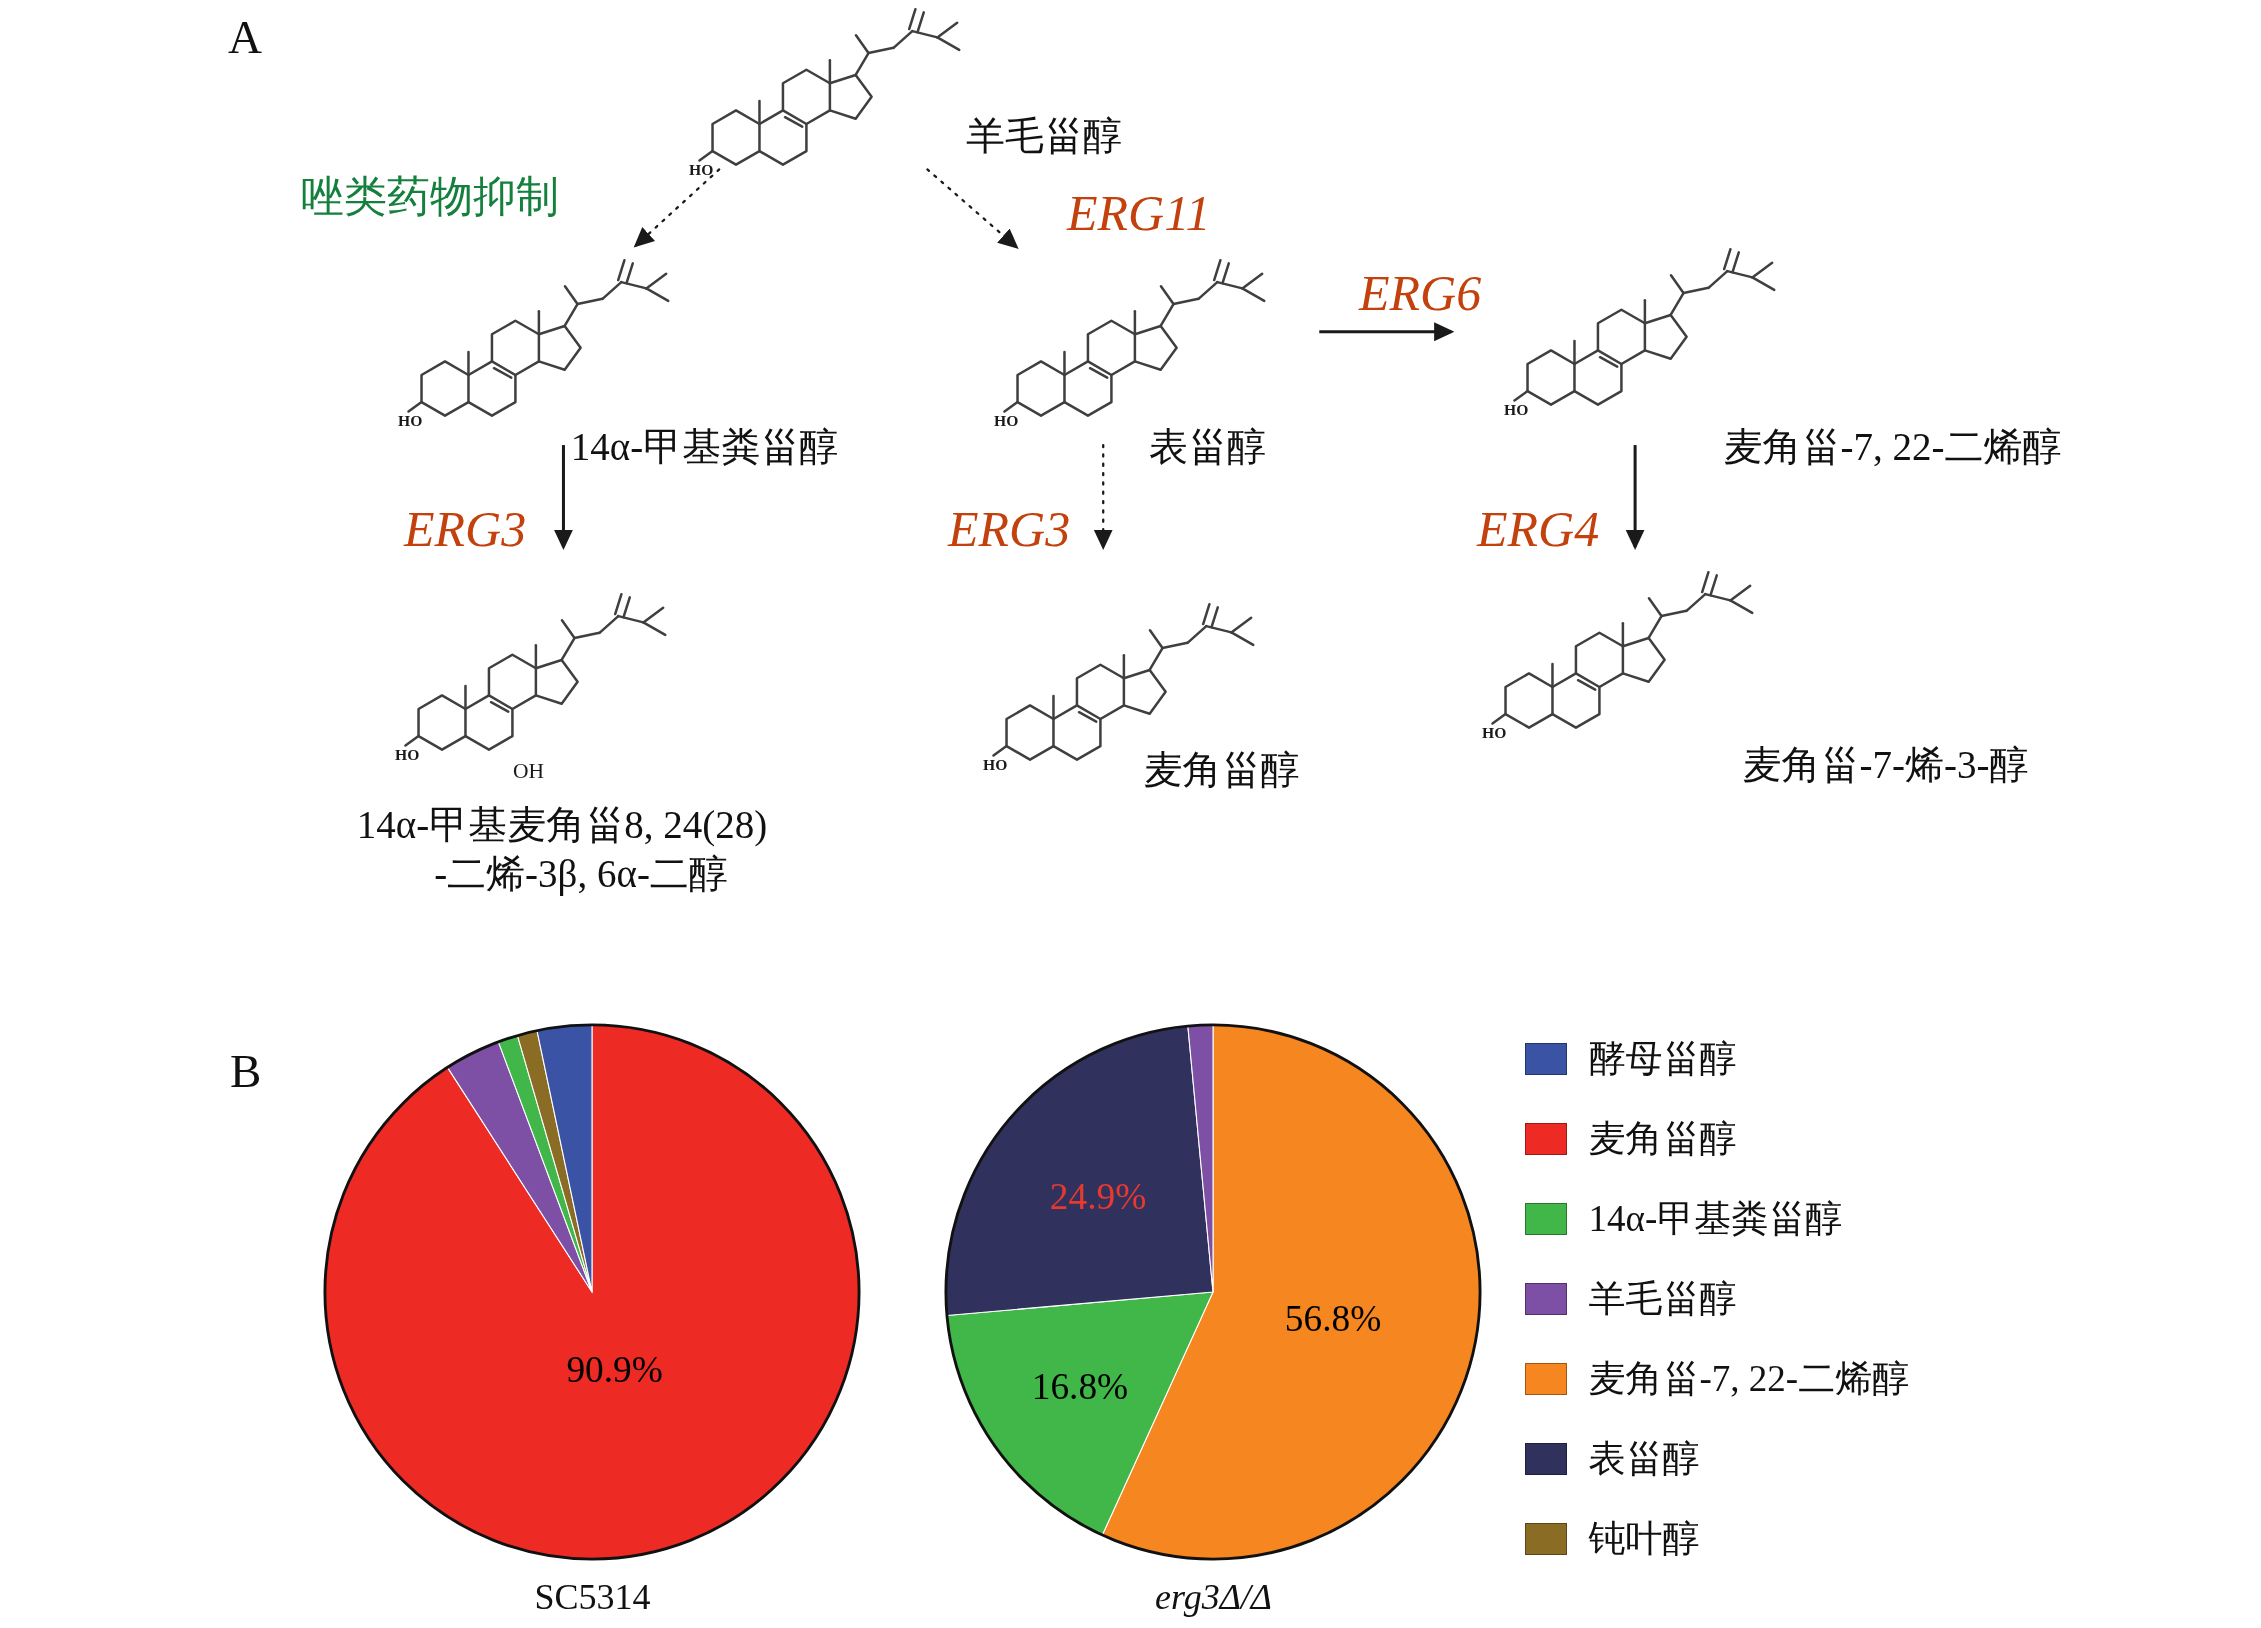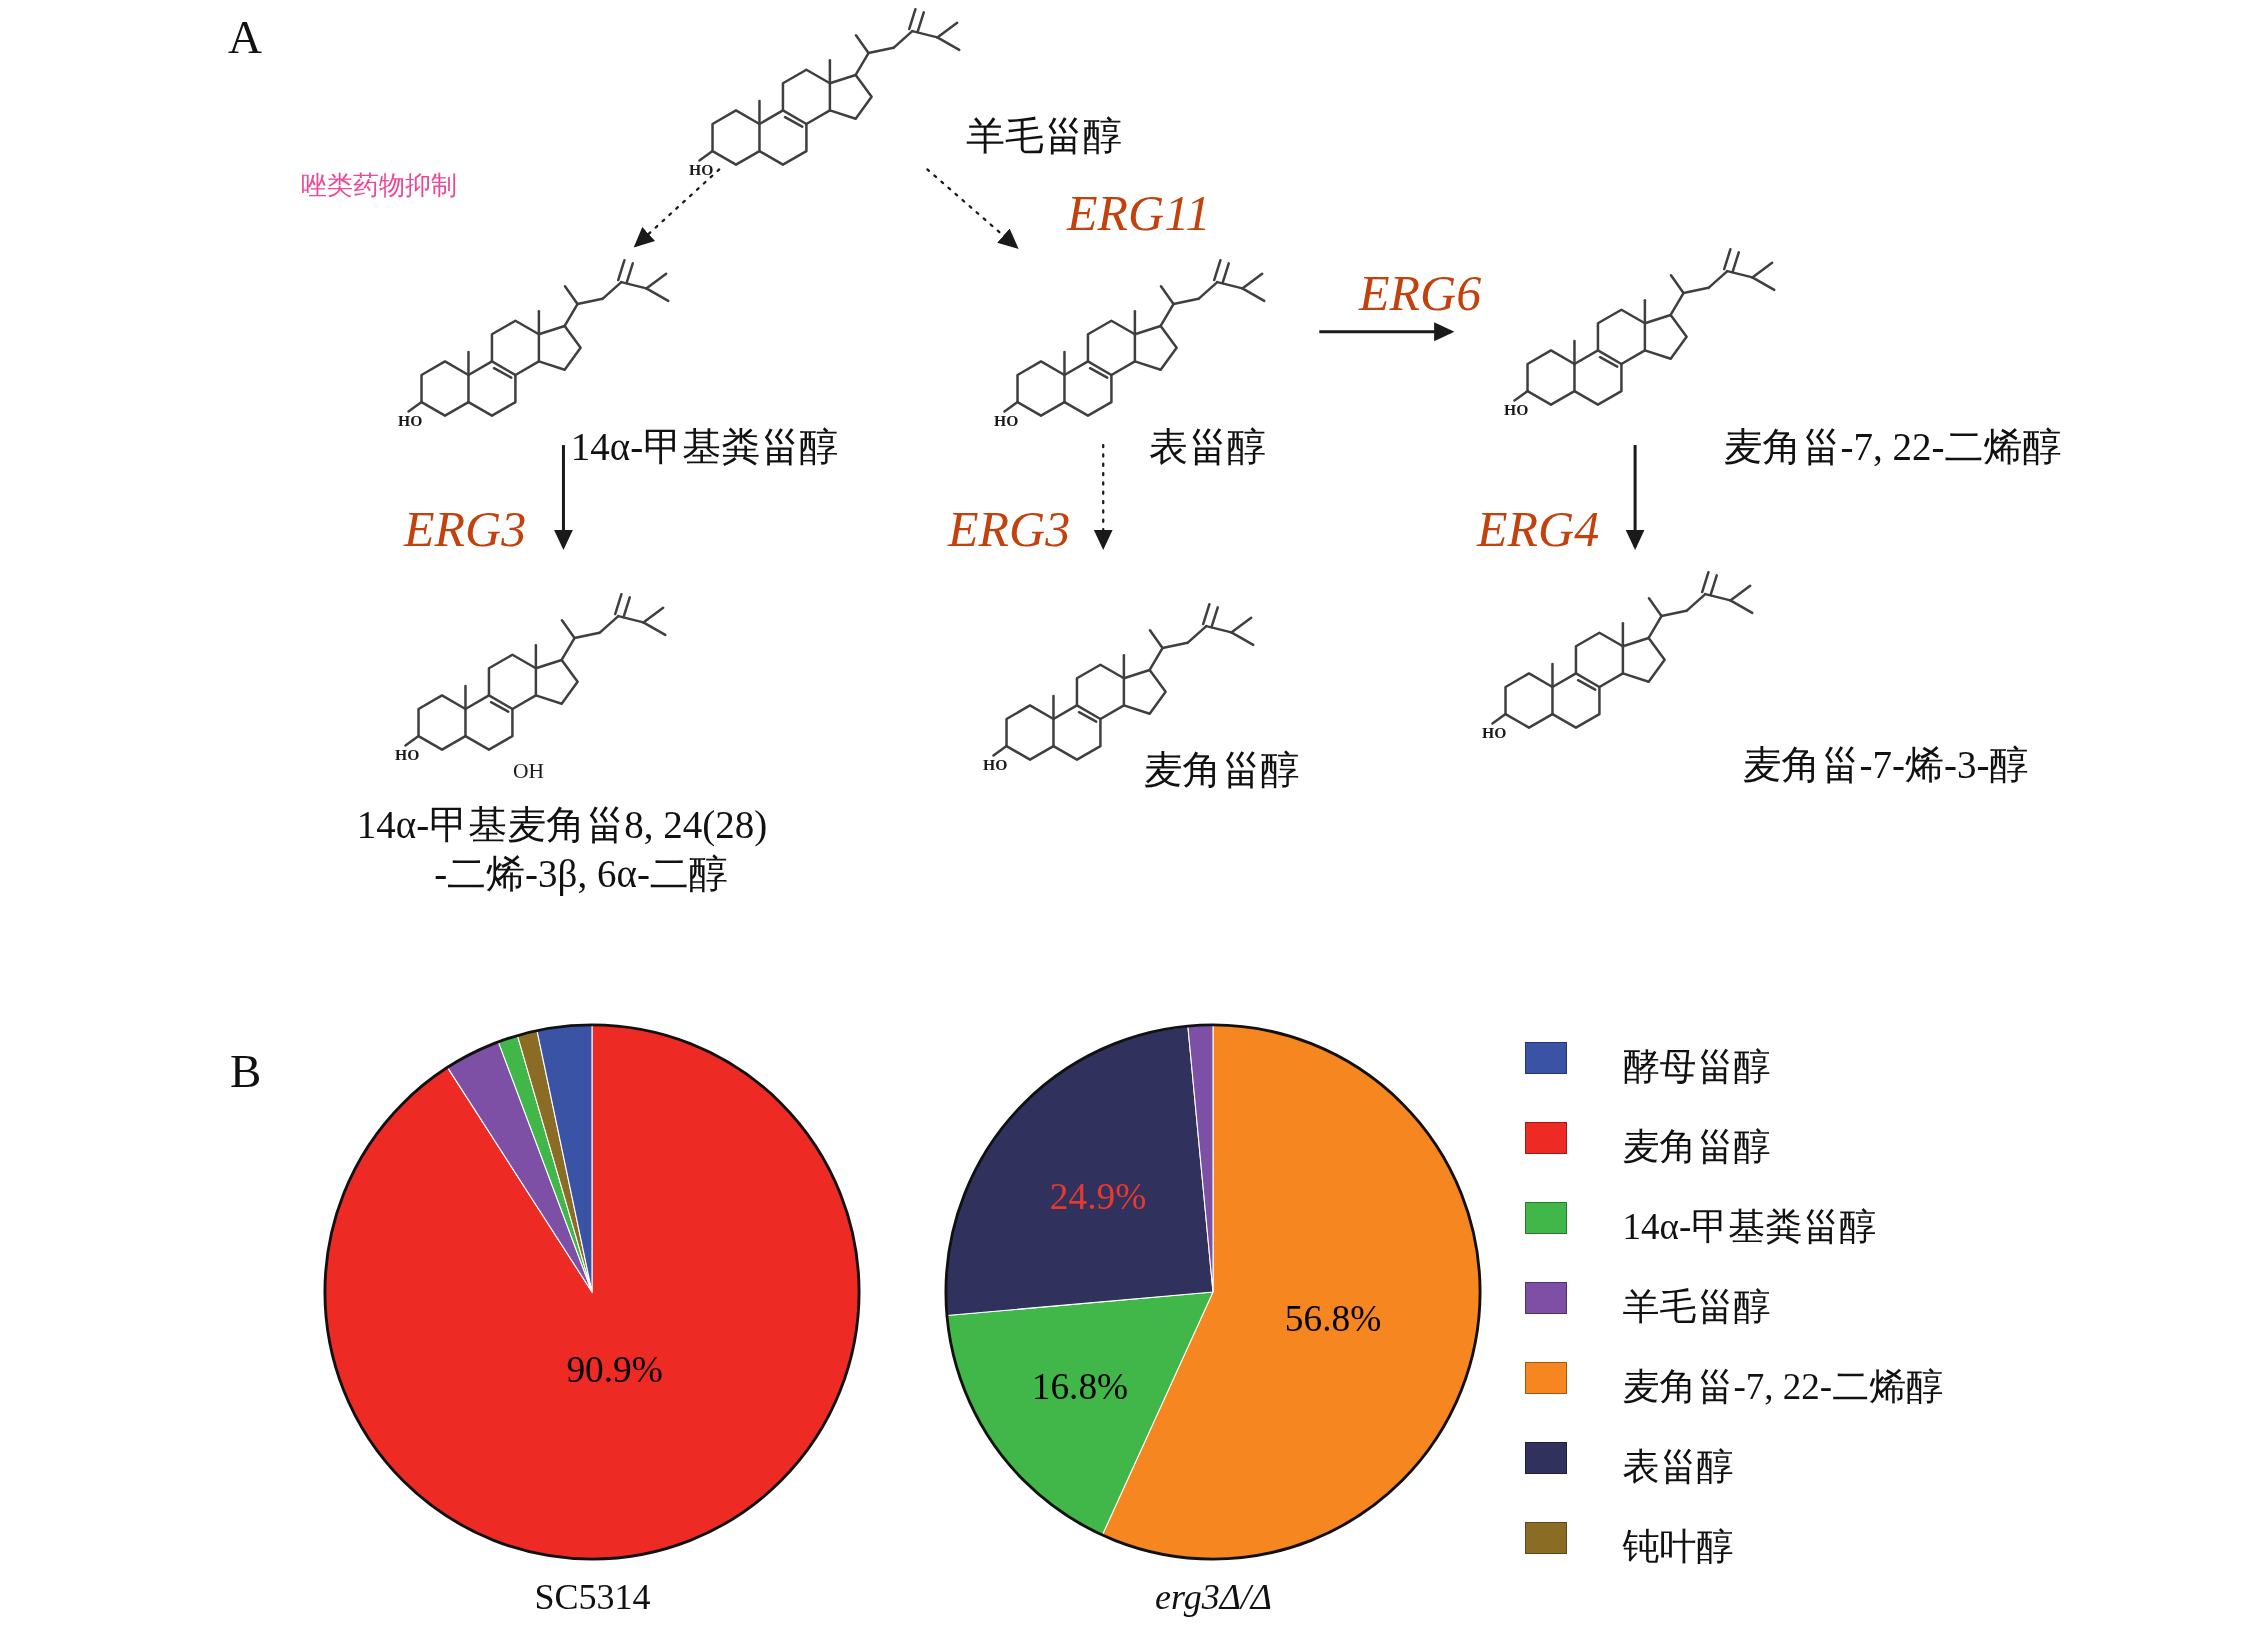--- a/index.html
+++ b/index.html
@@ -4,24 +4,24 @@
 <style>
   html,body { margin:0; padding:0; }
   body {
     width:2261px; height:1628px; background:#ffffff; position:relative; overflow:hidden;
     font-family:"Liberation Serif","DejaVu Serif",serif; color:#111;
   }
   .abs { position:absolute; }
   .panel-letter { font-size:47px; color:#111; }
   .compound-label { font-size:39px; color:#111; text-align:center; white-space:nowrap; }
   .gene-label { font-size:50px; font-style:italic; color:#c2410c; white-space:nowrap; }
-  .cn-green { font-size:26px; color:#ec4899; white-space:nowrap; }
+  .cn-green { font-size:43px; color:#15803d; white-space:nowrap; }
   .pie-title { font-size:36px; text-align:center; }
   .italic { font-style:italic; }
-  .legend-row { display:flex; align-items:flex-start; margin-bottom:47px; height:33px;gap:34px; }
+  .legend-row { display:flex; align-items:center; margin-bottom:47px; height:33px; }
   .legend-swatch { width:42px; height:32px; margin-right:21.5px; border:0.7px solid rgba(0,0,0,0.35); box-sizing:border-box; flex:0 0 auto; }
   .legend-label { font-size:37px; white-space:nowrap; }
   svg text { font-family:"Liberation Serif","DejaVu Serif",serif; }
   .struct { overflow:visible; }
 </style>
 </head>
 <body>
 
 <svg width="0" height="0" style="position:absolute" aria-hidden="true">
   <defs>

